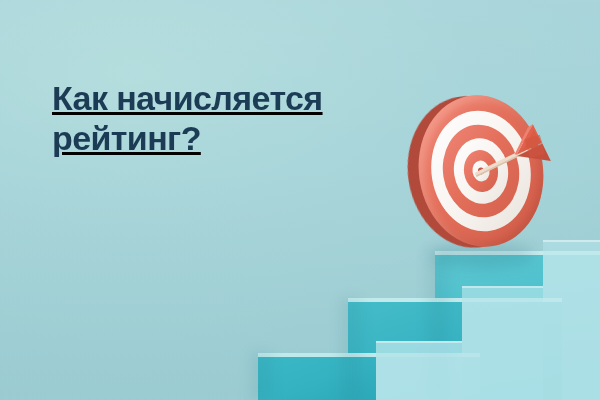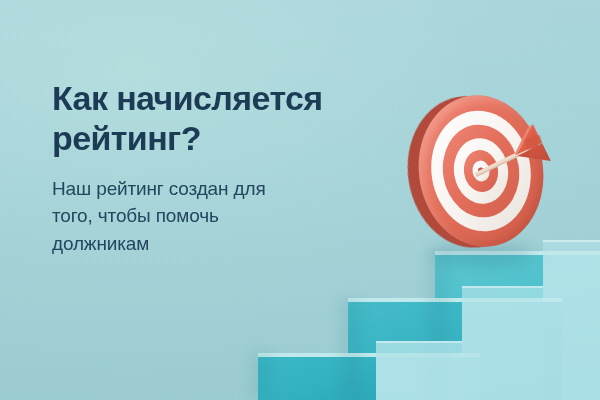--- a/index.html
+++ b/index.html
@@ -30,20 +30,21 @@
     background: linear-gradient(180deg, rgba(255,255,255,0.06) 0%, rgba(255,255,255,0.0) 40%, rgba(0,60,70,0.035) 100%);
   }
 
   
   .text-block {
     position: absolute;
     left: 52px;
     top: 78px;
     width: 370px;
     z-index: 6;
+    text-decoration: underline;
   }
   .headline {
     margin: 0;
     font-size: 34px;
     line-height: 1.19;
     font-weight: 700;
     letter-spacing: -0.6px;
     color: #1c3c55;
     white-space: pre-line;
   }
@@ -256,18 +257,15 @@
         <path d="M108 79.8 L136 99 L136 79.8 Z" fill="#c44f3c"></path>
         <path d="M114 78.3 L134 63.6 L134 78.3 Z" fill="#d8573f" opacity="0.65"></path>
         <rect x="120" y="69" width="16" height="20" fill="#cf563f" opacity="0.55" transform="rotate(10 128 79)"></rect>
       </g>
     </svg>
   </div>
 
   <div class="text-block">
     <h1 class="headline">Как начисляется
 рейтинг?</h1>
-    <p class="subhead">Наш рейтинг создан для
-того, чтобы помочь
-должникам</p>
   </div>
 
 </div>
 
 </body></html>

